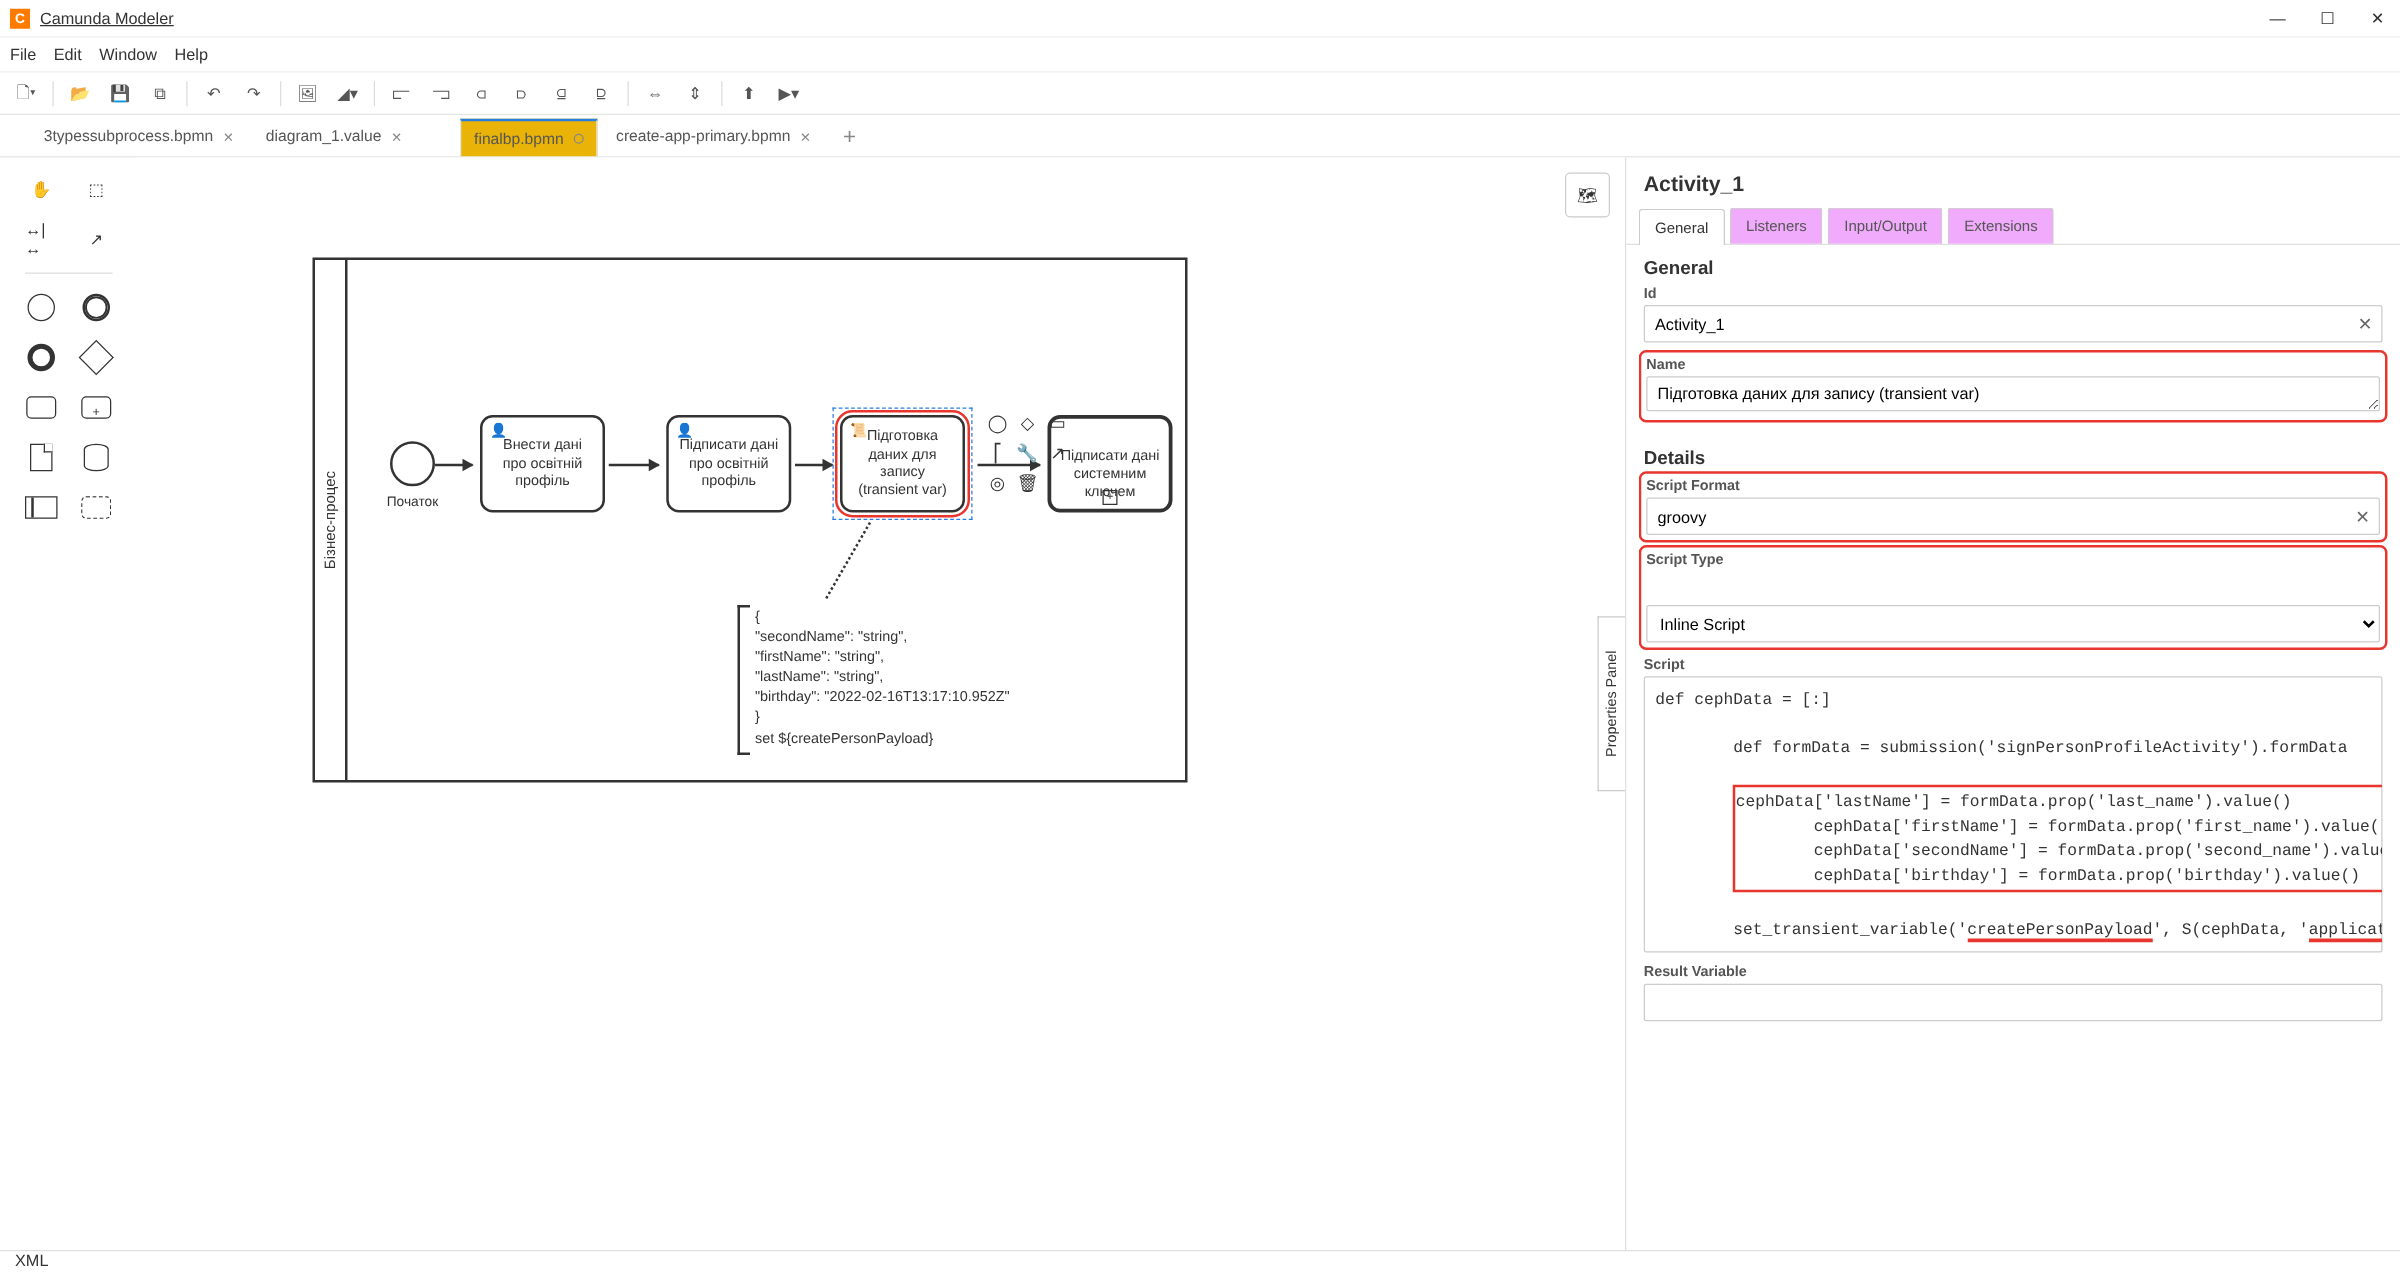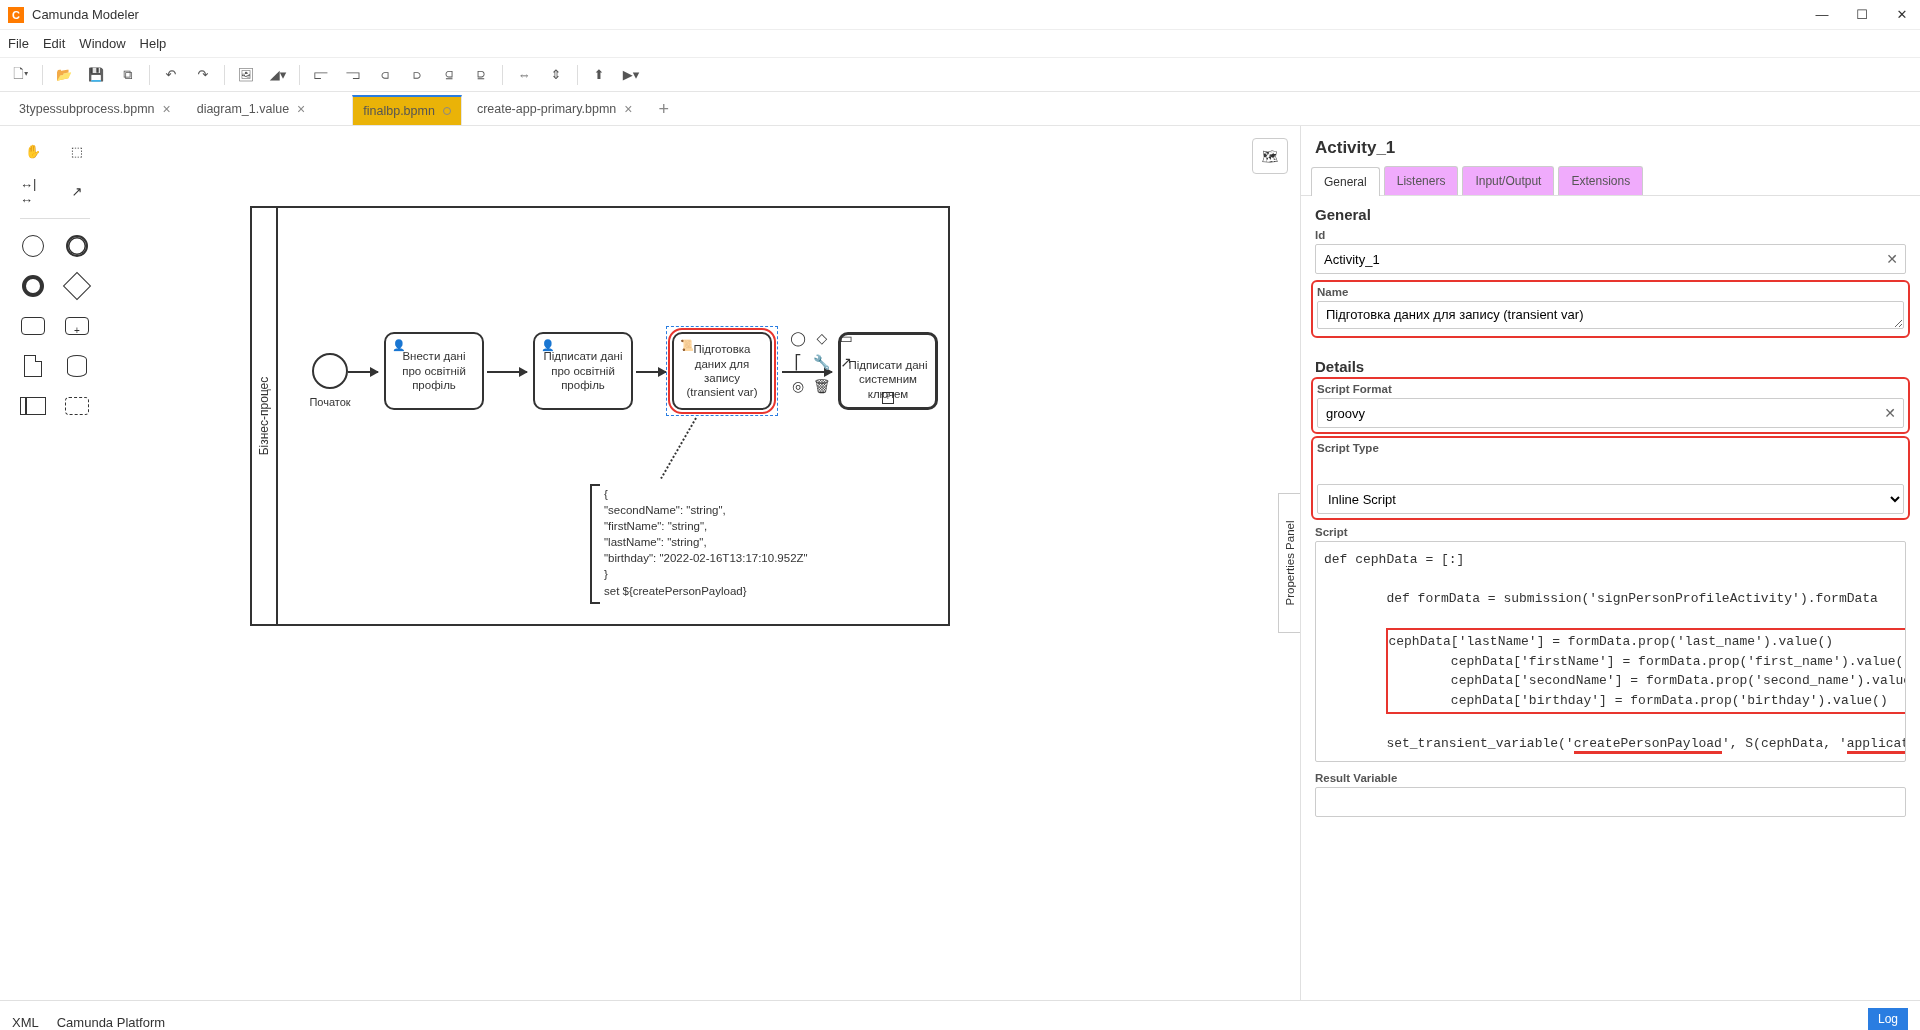--- a/index.html
+++ b/index.html
@@ -1,35 +1,35 @@
 <!DOCTYPE html>
 <html><head>
 <meta charset="utf-8">
 <style>
 * { box-sizing: border-box; margin: 0; padding: 0; }
 body { font-family: Arial, sans-serif; font-size: 13px; background: #fff; color: #333; overflow: hidden; }
 
 
 .title-bar { height: 30px; display: flex; align-items: center; padding: 0 8px; border-bottom: 1px solid #eee; }
 .title-bar .app-icon { width: 16px; height: 16px; background: #ff7b00; display: inline-flex; align-items: center; justify-content: center; color: #fff; font-weight: bold; font-size: 11px; margin-right: 8px; }
-.title-bar .title { flex: 1; }
+.title-bar .title { flex: 1; text-decoration: underline; }
 .window-controls { display: flex; gap: 20px; }
 .window-controls span { width: 20px; text-align: center; cursor: default; }
 
 
 .menu-bar { height: 28px; display: flex; align-items: center; padding: 0 8px; gap: 14px; border-bottom: 1px solid #eee; }
 .menu-bar span { cursor: default; }
 
 
 .toolbar { height: 34px; display: flex; align-items: center; padding: 0 10px; gap: 10px; border-bottom: 1px solid #e5e5e5; }
 .toolbar .tb-btn { width: 22px; height: 22px; display: inline-flex; align-items: center; justify-content: center; color: #555; }
 .toolbar .divider { width: 1px; height: 20px; background: #ddd; }
 
 
-.file-tabs { height: 34px; display: flex; align-items: center; padding: 0 8px; gap: 4px; border-bottom: 1px solid #e5e5e5; }
+.file-tabs { height: 34px; display: flex; align-items: center; padding: 0 24px; gap: 4px; border-bottom: 1px solid #e5e5e5; }
 .file-tab { height: 30px; padding: 0 10px; display: flex; align-items: center; gap: 8px; border: 1px solid transparent; border-bottom: none; font-size: 12.5px; color: #555; }
 .file-tab.active { border-color: #e5e5e5; border-top: 2px solid #2a7de1; background: #eab308; position: relative; top: 1px; margin-left: 32px; }
 .file-tab .close { color: #888; font-size: 14px; }
 .file-tab .dirty { width: 8px; height: 8px; border: 1px solid #888; border-radius: 50%; }
 .file-tab.new-tab { font-size: 18px; color: #888; }
 
 
 .main { display: flex; height: calc(100vh - 30px - 28px - 34px - 34px - 30px); }
 
 
@@ -98,21 +98,21 @@
 .field-input { width: 100%; height: 30px; border: 1px solid #ccc; padding: 0 8px; font-size: 13px; border-radius: 2px; }
 .field-input-wrap { position: relative; }
 .field-input-wrap .clear-btn { position: absolute; right: 8px; top: 50%; transform: translateY(-50%); font-size: 14px; color: #666; cursor: pointer; }
 .field-select { width: 100%; height: 30px; border: 1px solid #ccc; padding: 0 6px; font-size: 13px; border-radius: 2px; background: #fff; margin-top: 27px; }
 .field-textarea { width: 100%; min-height: 28px; border: 1px solid #ccc; padding: 5px 8px; font-size: 13px; resize: vertical; border-radius: 2px; font-family: inherit; }
 .script-box { width: 100%; border: 1px solid #ccc; padding: 8px; font-family: "Courier New", monospace; font-size: 13px; white-space: pre; overflow-x: auto; line-height: 1.5; border-radius: 2px; }
 .red-box { border: 2px solid #e8352e; padding: 2px 0; display: inline-block; }
 .red-underline { border-bottom: 3px solid #e8352e; }
 
 
-.status-bar { height: 30px; border-top: 1px solid #e0e0e0; display: flex; align-items: flex-end; padding: 0 12px; gap: 18px; font-size: 13px; }
+.status-bar { height: 30px; border-top: 1px solid #e0e0e0; display: flex; align-items: flex-start; padding: 0 12px; gap: 18px; font-size: 13px; flex-direction: column; }
 .status-bar .log-btn { margin-left: auto; background: #2a7de1; color: #fff; padding: 4px 10px; font-size: 12px; }
 
 .annotation-text { position:absolute; font-size:11.5px; line-height:1.4; font-family: Arial, sans-serif; }
 </style>
 </head>
 <body>
 
 <div class="title-bar">
   <span class="app-icon">C</span>
   <span class="title">Camunda Modeler</span>

